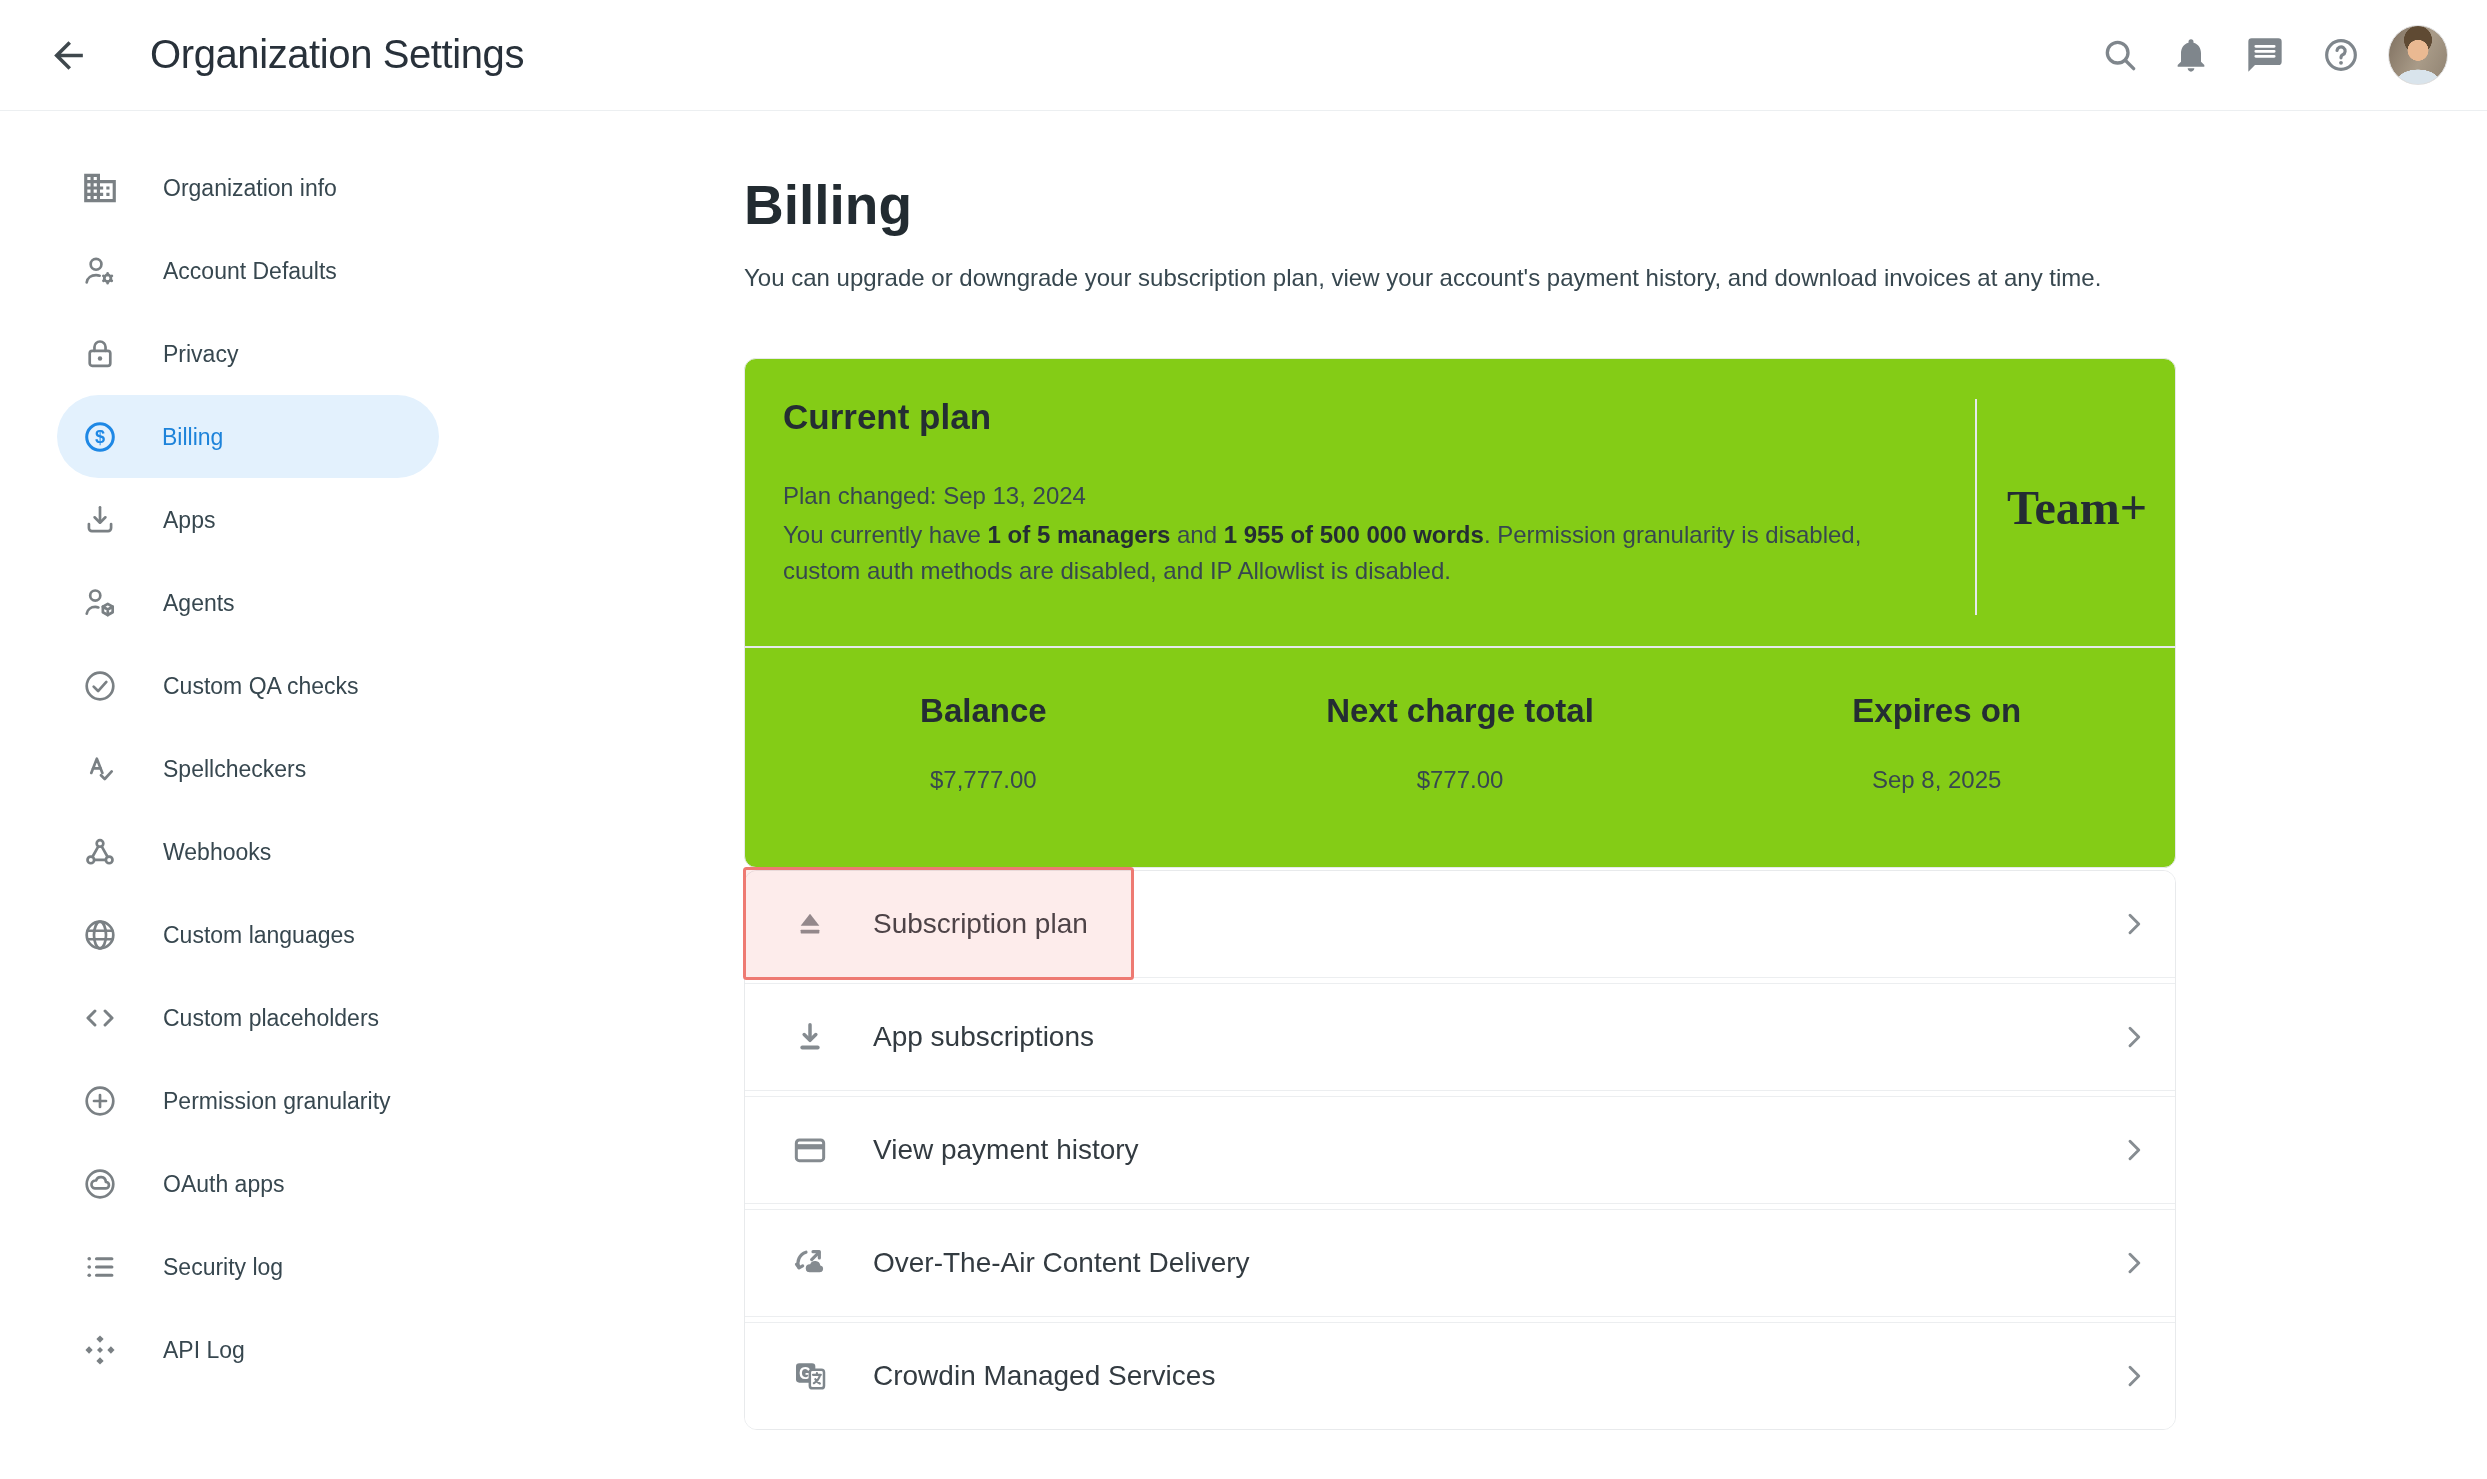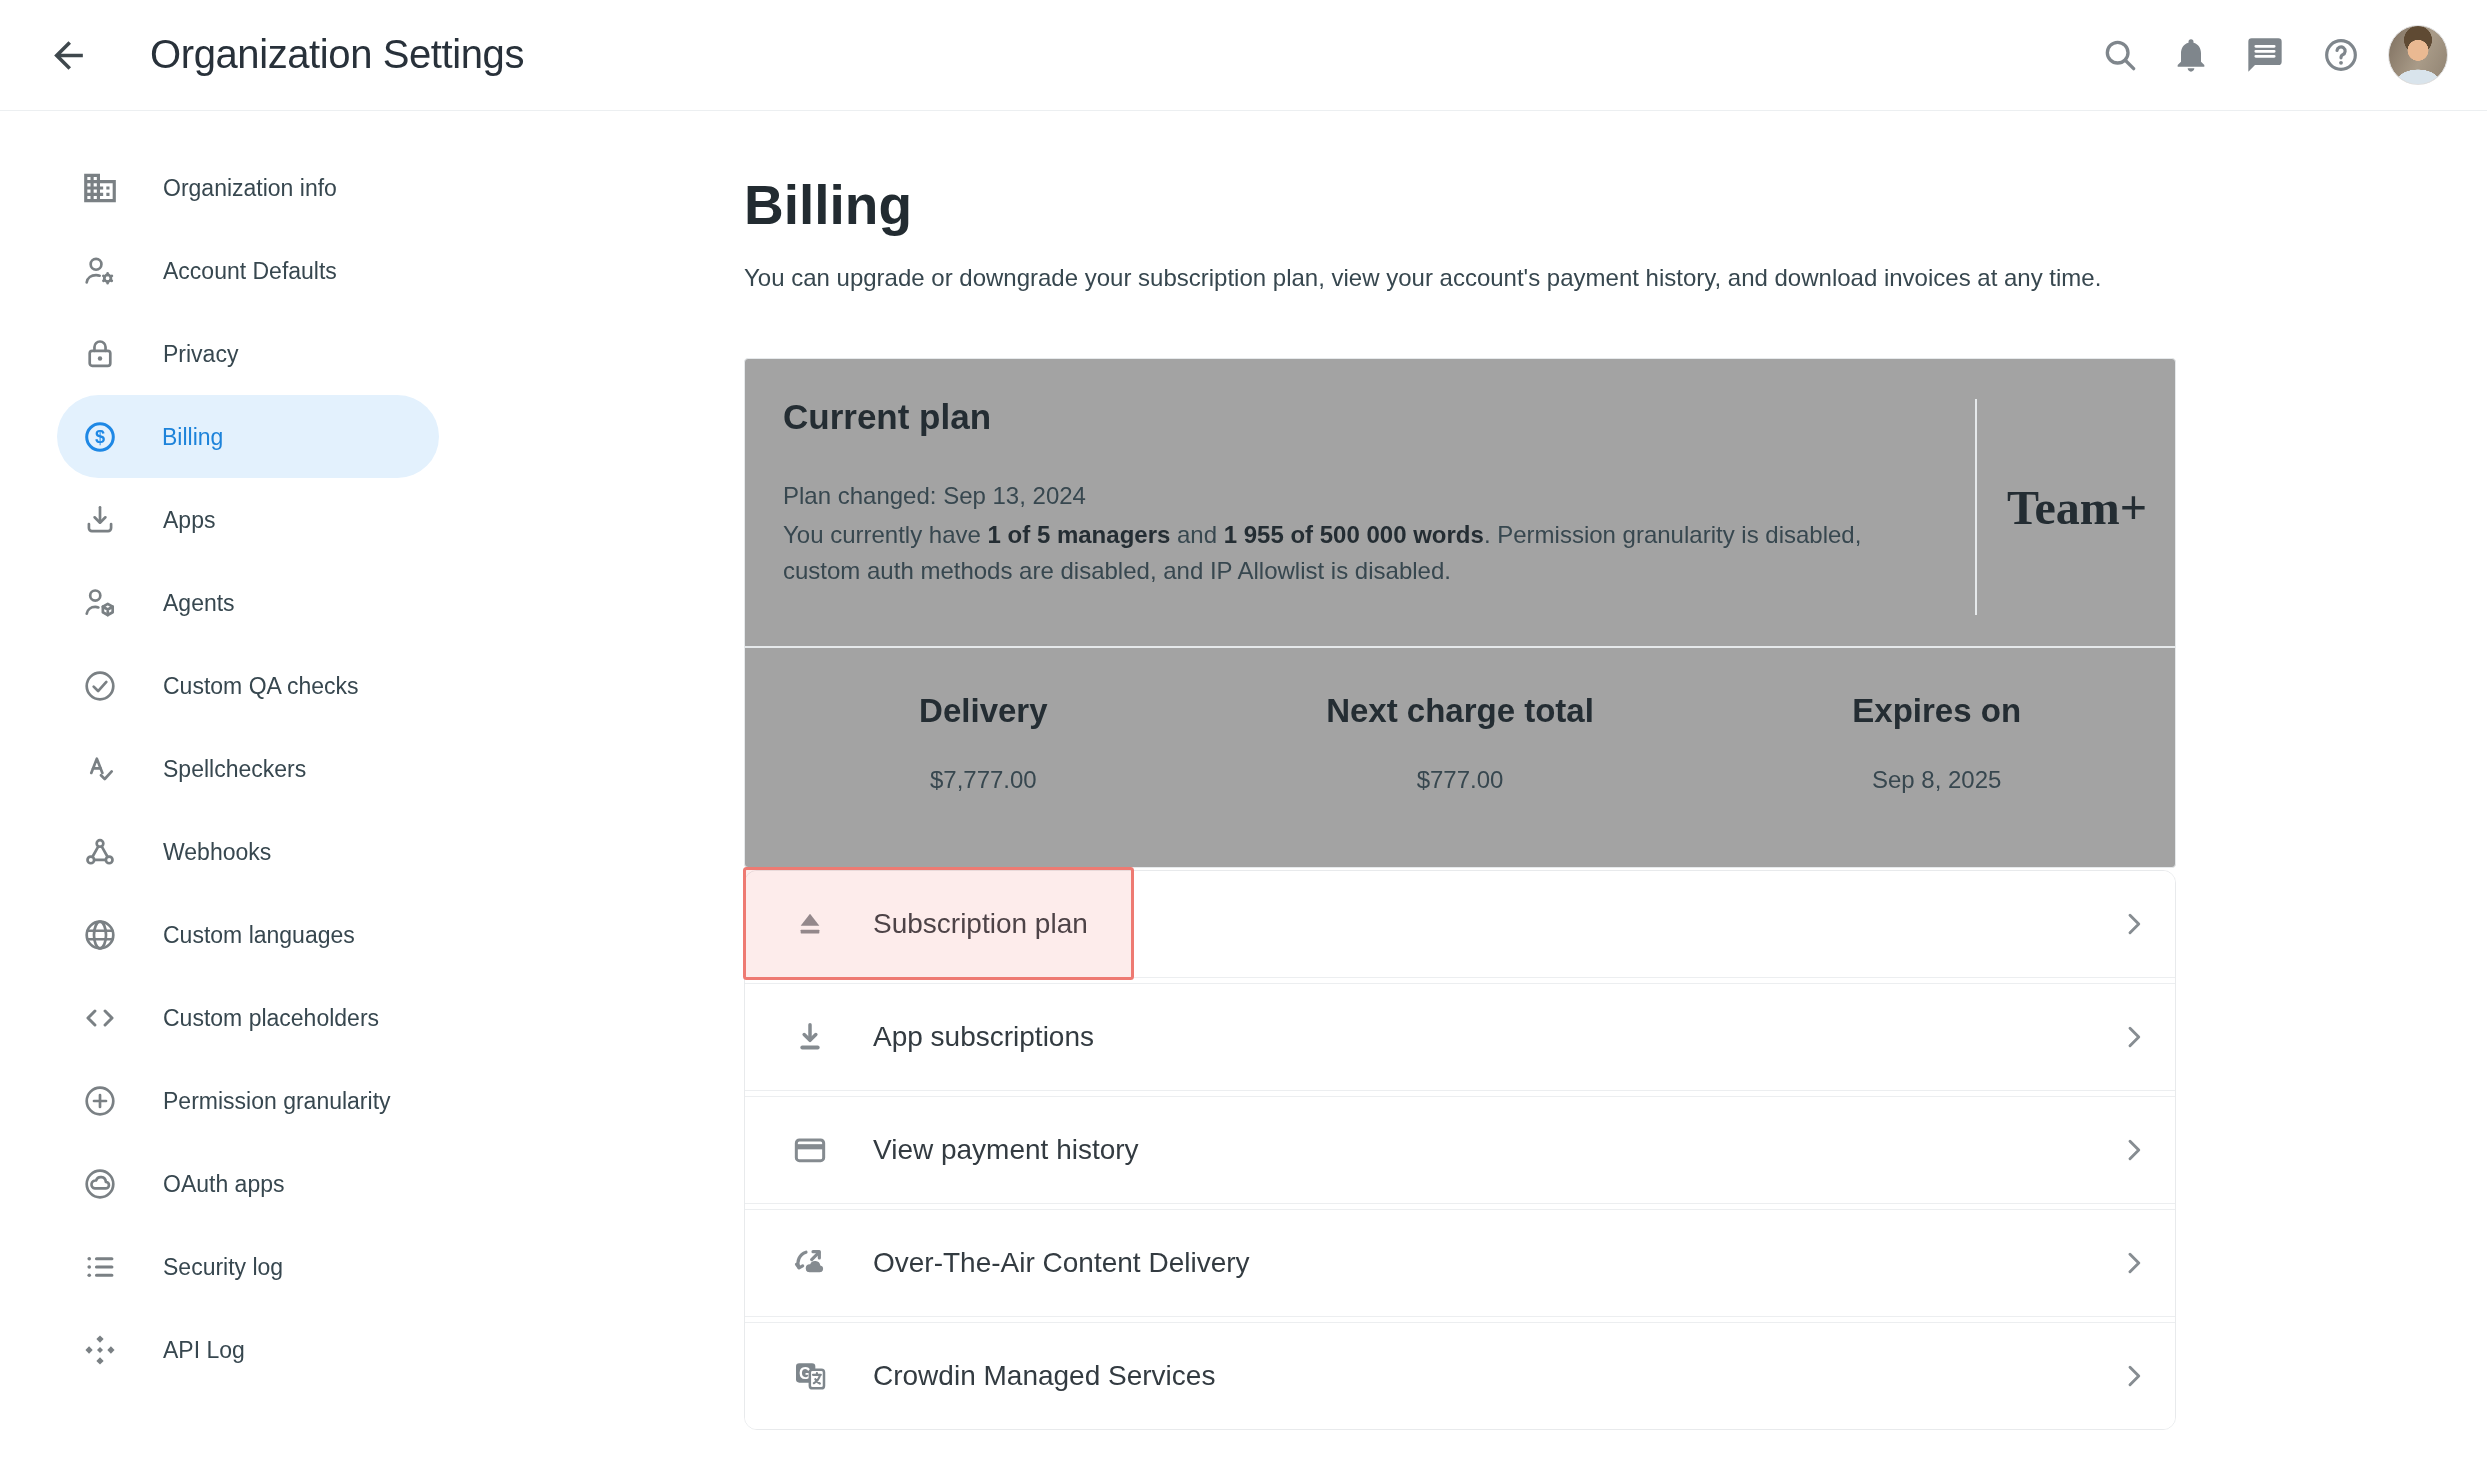--- a/index.html
+++ b/index.html
@@ -34,22 +34,22 @@
   .side-item .lbl { position:absolute; left:130px; top:50%; transform:translateY(-50%);
                     font-size:23px; color:#37474f; white-space:nowrap; }
   .side-item.selected { margin-left:24px; width:382px; background:#e3f1fd; border-radius:52px; }
   .side-item.selected .ic  { left:24px; }
   .side-item.selected .lbl { left:105px; color:#1d83da; font-weight:500; }
 
   
   .page-title { position:absolute; left:744px; top:173px; font-size:55px; font-weight:700; color:#222b31; }
   .page-desc  { position:absolute; left:744px; top:264px; font-size:24px; color:#37474f; }
 
-  .card { position:absolute; left:744px; top:358px; width:1432px; height:510px; background:#a3a3a3;
-          border:1.7px solid #e6e9eb; border-radius:4px; }
+  .card { position:absolute; left:744px; top:358px; width:1432px; height:510px; background:#84cc16;
+          border:1.7px solid #e6e9eb; border-radius:12px; }
   .cp-title   { position:absolute; left:38px; top:38px; font-size:35px; font-weight:600; color:#242d33; }
   .cp-changed { position:absolute; left:38px; top:123px; font-size:24px; color:#37474f; }
   .cp-para    { position:absolute; left:38px; top:158px; width:1175px; font-size:24px; line-height:36px; color:#37474f; }
   .cp-para b  { font-weight:700; color:#242d33; }
   .vdiv  { position:absolute; left:1230px; top:40px; width:1.7px; height:216px; background:#e6e9eb; }
   .plan-name { position:absolute; left:1232px; top:121px; width:200px; text-align:center;
                font-size:48px; font-weight:700; color:#242d33;font-family:Liberation Serif, serif; }
   .hdiv  { position:absolute; left:0; top:287px; width:100%; height:1.7px; background:#e6e9eb; }
   .stats { position:absolute; left:0; top:288px; width:100%; height:218px; display:flex; }
   .stat  { flex:1; text-align:center; }
@@ -284,21 +284,21 @@
 <section class="card">
   <div class="cp-title">Current plan</div>
   <div class="cp-changed">Plan changed: Sep 13, 2024</div>
   <p class="cp-para"><span>You currently have </span><b>1 of 5 managers</b><span> and </span><b>1 955 of 500 000 words</b><span>. Permission granularity is disabled,</span><br><span>custom auth methods are disabled, and IP Allowlist is disabled.</span></p>
   <div class="vdiv"></div>
   <div class="plan-name">Team+</div>
   <div class="hdiv"></div>
 
   <div class="stats">
     <div class="stat">
-      <div class="sl">Delivery</div>
+      <div class="sl">Balance</div>
       <div class="sv">$7,777.00</div>
     </div>
     <div class="stat">
       <div class="sl">Next charge total</div>
       <div class="sv">$777.00</div>
     </div>
     <div class="stat">
       <div class="sl">Expires on</div>
       <div class="sv">Sep 8, 2025</div>
     </div>

